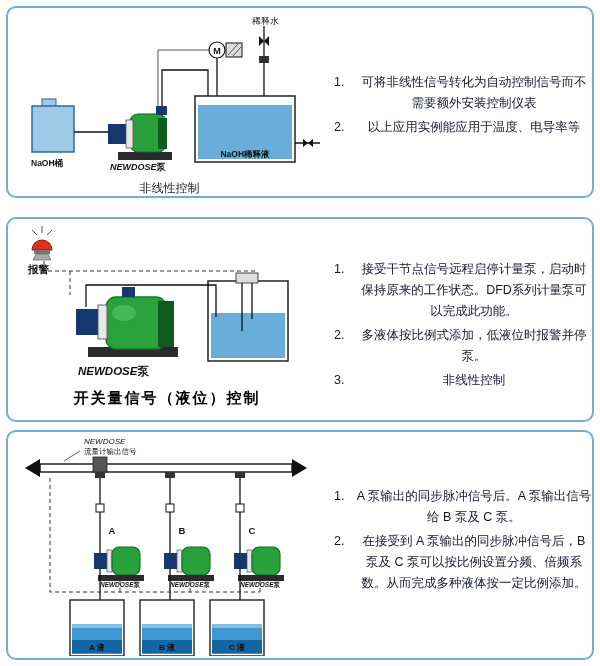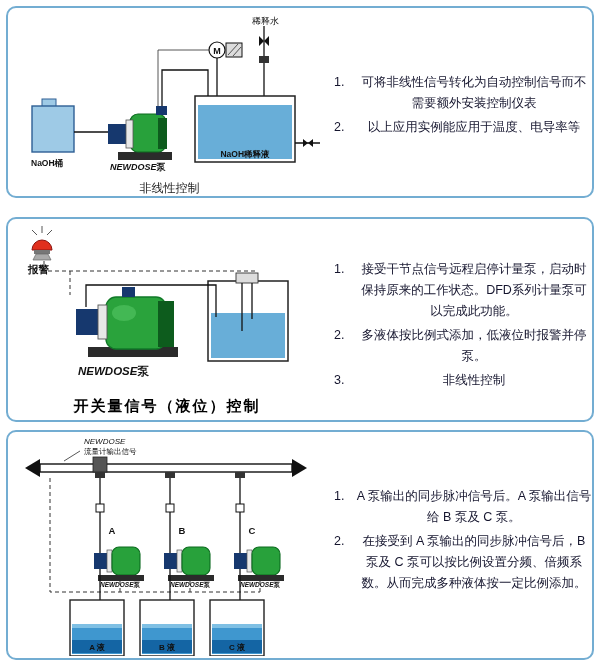--- a/index.html
+++ b/index.html
@@ -31,21 +31,21 @@
 
   .notes { position: absolute; left: 326px; width: 258px; }
   #panel1 .notes { top: 64px; }
   #panel2 .notes { top: 40px; }
   #panel3 .notes { top: 54px; }
   .note { display: flex; font-size: 12.5px; line-height: 21px; color: #15152e; margin-bottom: 3px; }
   .note .num { width: 22px; flex: none; }
   .note .txt { flex: 1; text-align: center; }
 
   .caption1 { width: 315px; text-align: center; font-family: "Liberation Serif", serif; font-size: 12px; color: #222; }
-  .caption2 { width: 310px; text-align: center; font-family: "Liberation Serif", serif; font-size: 15px; font-weight: bold; color: #000; letter-spacing: 2px; margin-top: 12px; }
+  .caption2 { width: 310px; text-align: center; font-family: "Liberation Serif", serif; font-size: 15px; font-weight: bold; color: #000; letter-spacing: 2px; margin-top: 4px; }
   .caption3 { width: 315px; text-align: center; font-size: 9px; color: #444; margin-top: -2px; }
 </style>
 </head>
 <body>
 
 <section class="panel" id="panel1">
   <div class="diagram">
     <svg width="315" height="166" viewBox="0 0 315 166">
 
       <text x="240" y="14" font-size="9">稀释水</text>

